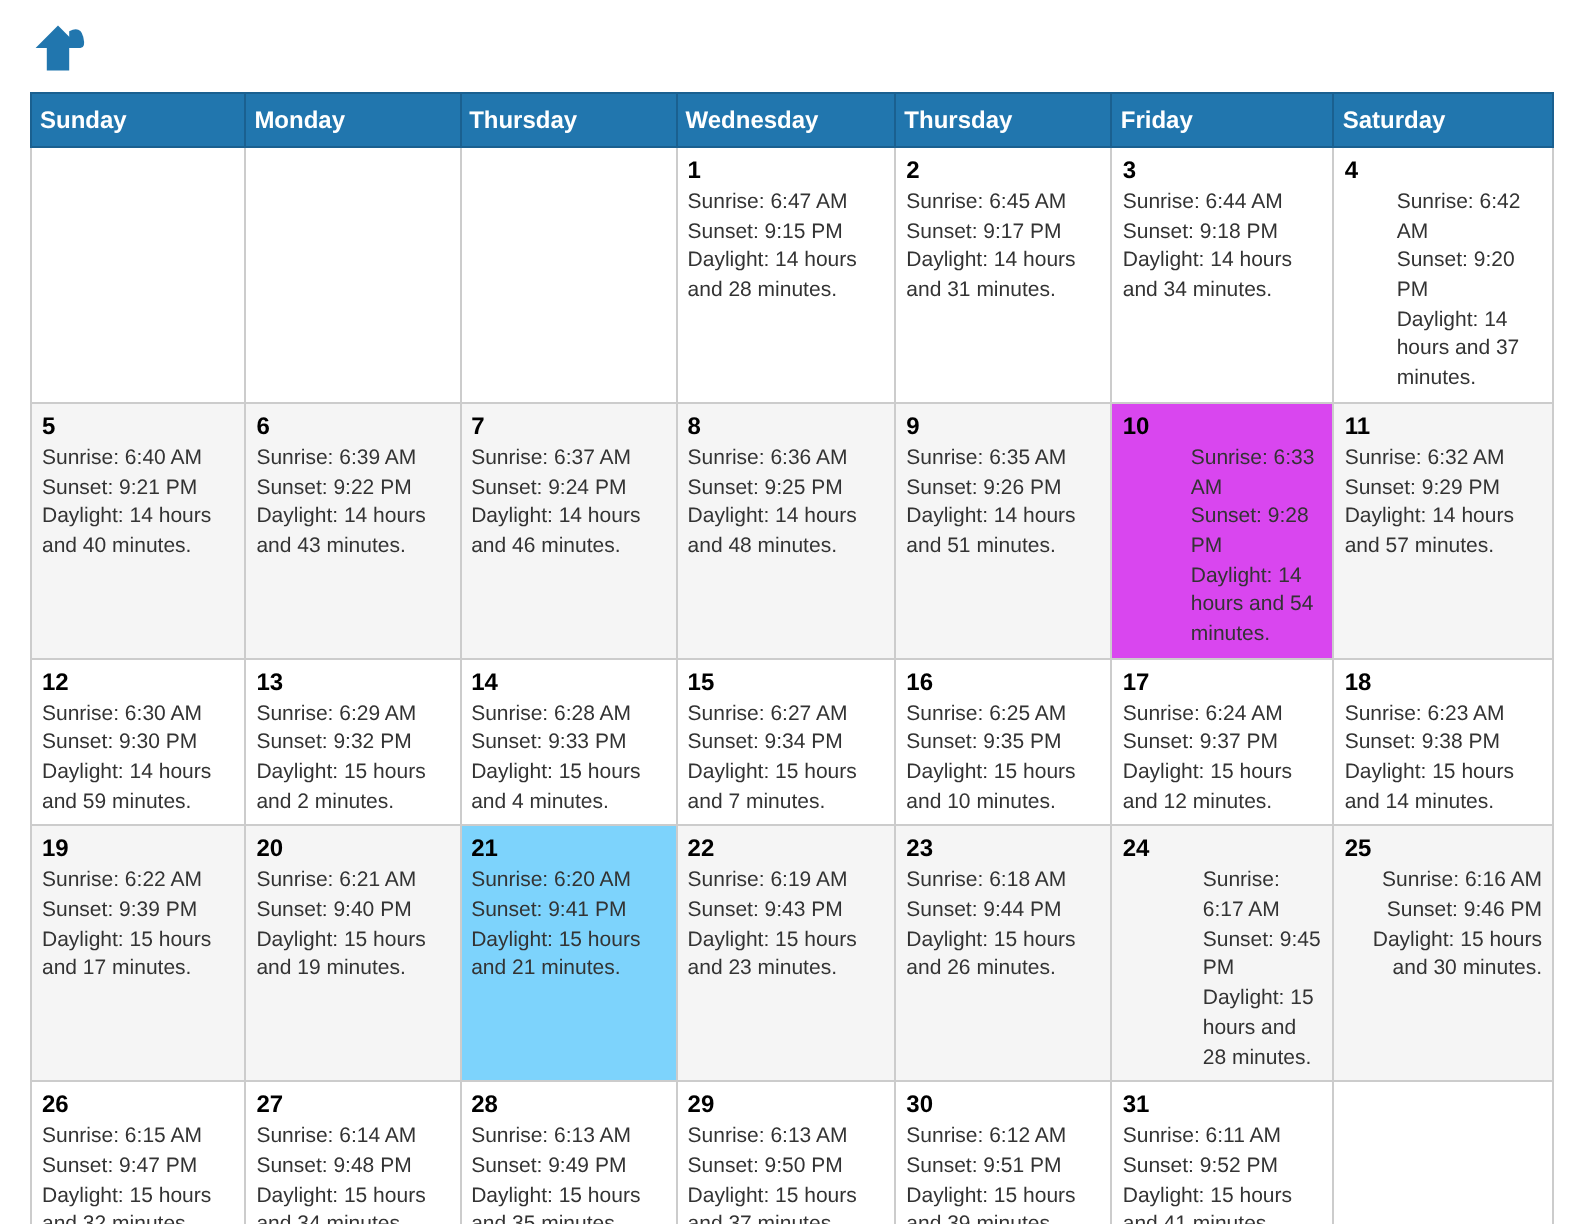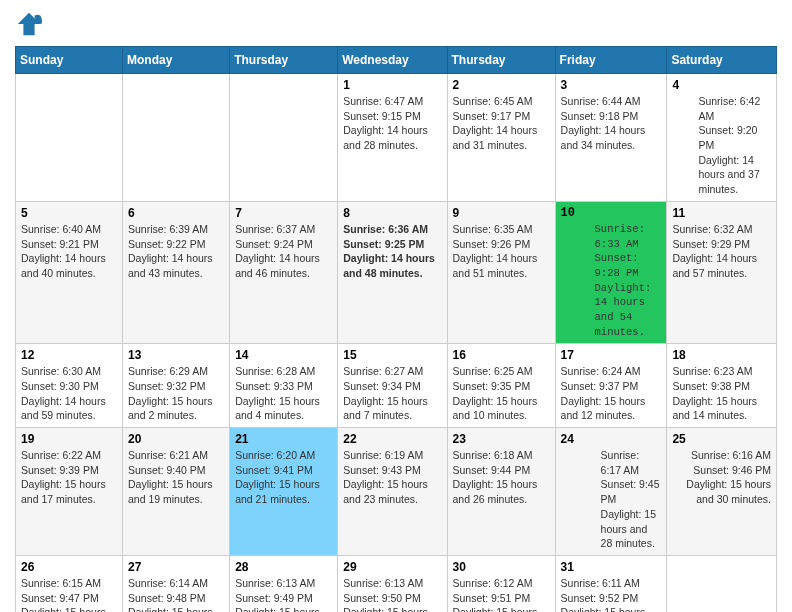--- a/index.html
+++ b/index.html
@@ -163,31 +163,31 @@
 Daylight: 14 hours and 43 minutes.</div>
           </td>
           <td style="background: rgb(245, 245, 245);">
             <span class="day-number">7</span>
             <div class="day-info" style="white-space: pre-line;">Sunrise: 6:37 AM
 Sunset: 9:24 PM
 Daylight: 14 hours and 46 minutes.</div>
           </td>
           <td style="background: rgb(245, 245, 245);">
             <span class="day-number">8</span>
-            <div class="day-info" style="white-space: pre-line; font-weight: bold;">Sunrise: 6:36 AM
+            <div class="day-info" style="white-space: pre-line;">Sunrise: 6:36 AM
 Sunset: 9:25 PM
 Daylight: 14 hours and 48 minutes.</div>
           </td>
           <td style="background: rgb(245, 245, 245);">
             <span class="day-number">9</span>
             <div class="day-info" style="white-space: pre-line;">Sunrise: 6:35 AM
 Sunset: 9:26 PM
 Daylight: 14 hours and 51 minutes.</div>
           </td>
-          <td style="background: #22c55e; font-family: Liberation Mono, monospace;">
+          <td style="background: #d946ef;">
             <span class="day-number">10</span>
             <div class="day-info" style="white-space: pre-line; margin-left: 34px;">Sunrise: 6:33 AM
 Sunset: 9:28 PM
 Daylight: 14 hours and 54 minutes.</div>
           </td>
           <td style="background: rgb(245, 245, 245);">
             <span class="day-number">11</span>
             <div class="day-info" style="white-space: pre-line;">Sunrise: 6:32 AM
 Sunset: 9:29 PM
 Daylight: 14 hours and 57 minutes.</div>

